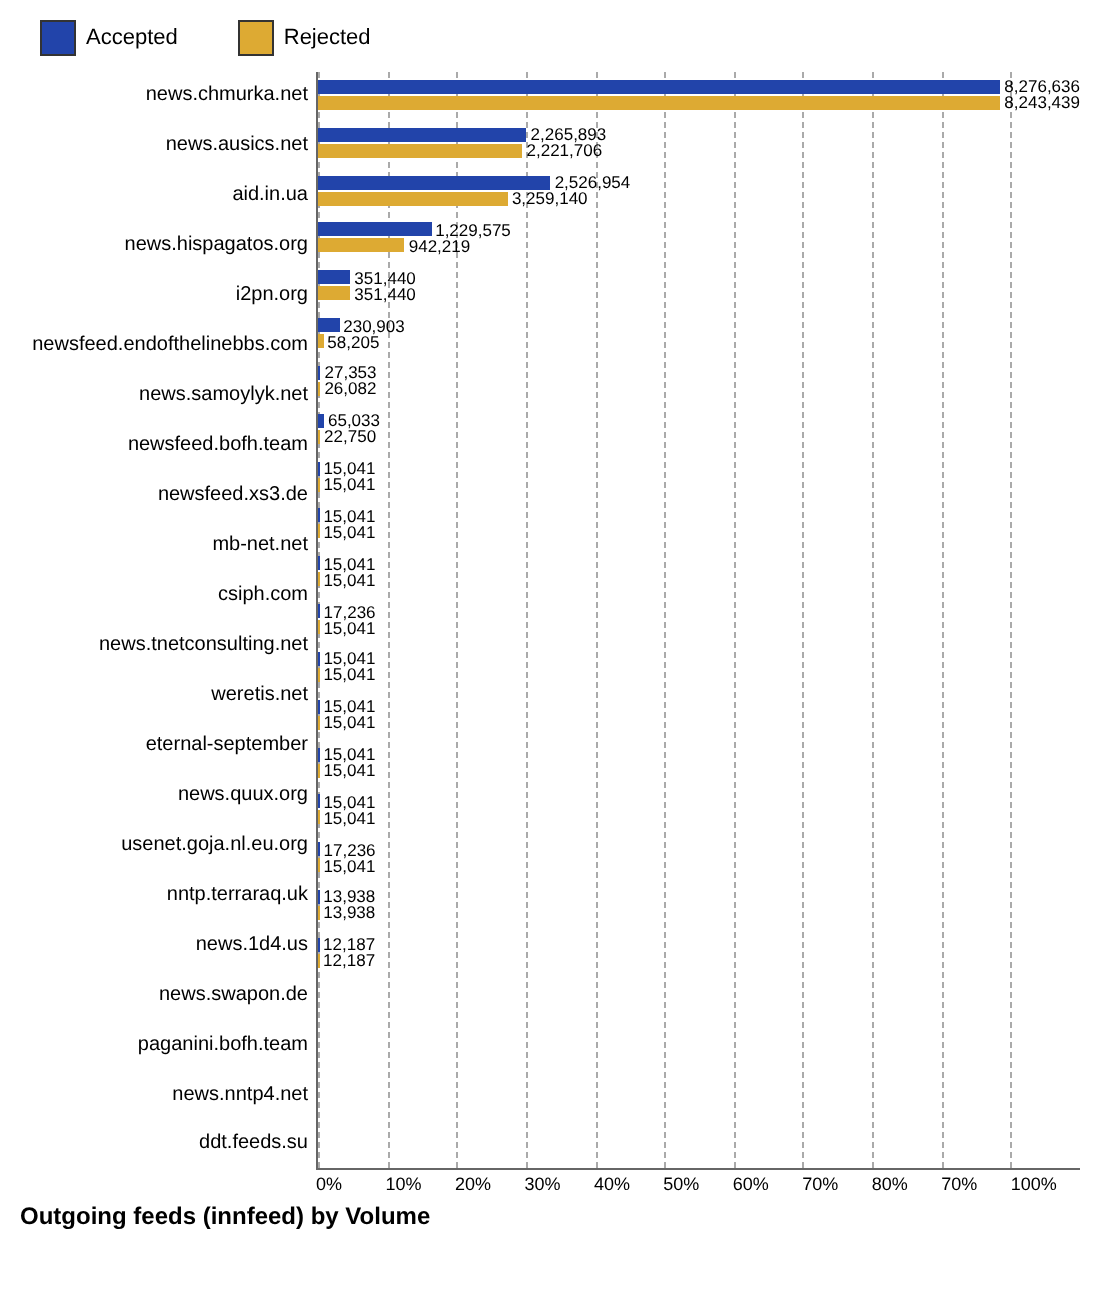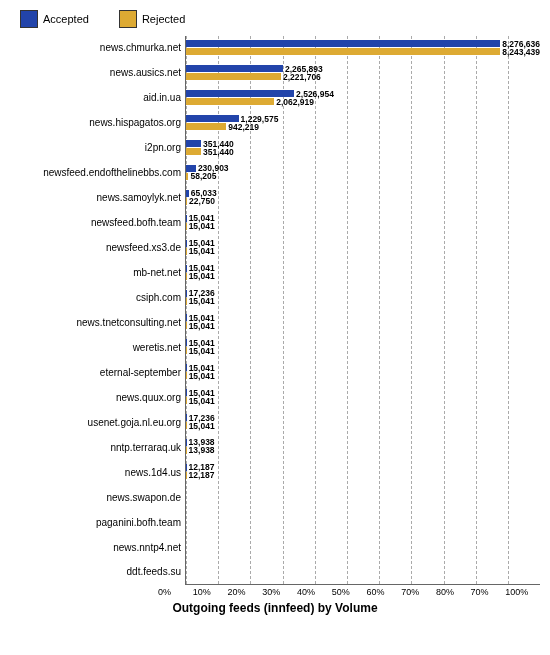--- a/index.html
+++ b/index.html
@@ -32,21 +32,20 @@
     }
     .legend-box {
       width: 18px;
       height: 18px;
       border: 1px solid #333;
     }
     .chart-area {
       display: flex;
       flex-direction: row;
       flex: 1;
-      margin-left: 27px;
     }
     .y-axis {
       display: flex;
       flex-direction: column;
       justify-content: space-around;
       width: 148px;
       padding-right: 4px;
       text-align: right;
     }
     .y-label {
@@ -85,21 +84,20 @@
       padding: 1px 0;
       position: relative;
       z-index: 1;
     }
     .bar-row {
       display: flex;
       flex-direction: row;
       align-items: center;
       height: 7px;
       margin-bottom: 1px;
-      font-weight: bold;
     }
     .bar-accepted {
       background: #2244aa;
       height: 7px;
       min-width: 0;
     }
     .bar-rejected {
       background: #ddaa33;
       height: 7px;
       min-width: 0;
@@ -116,21 +114,21 @@
       padding-left: 148px;
       margin-top: 2px;
     }
     .x-tick {
       flex: 1;
       text-align: left;
       font-size: 9px;
       color: #000;
     }
     .x-title {
-      text-align: center;
+      text-align: left;
       font-size: 12px;
       font-weight: bold;
       margin-top: 4px;
     }
   </style>
 </head>
 <body>
 
 <div class="chart-container">
 
@@ -206,21 +204,21 @@
             <span class="bar-label">2,221,706</span>
           </div>
         </div>
         <div class="bar-group">
           <div class="bar-row">
             <div class="bar-accepted" style="width: 30.5312%;"></div>
             <span class="bar-label">2,526,954</span>
           </div>
           <div class="bar-row">
             <div class="bar-rejected" style="width: 24.9246%;"></div>
-            <span class="bar-label">2,062,919</span>
+            <span class="bar-label">3,259,140</span>
           </div>
         </div>
         <div class="bar-group">
           <div class="bar-row">
             <div class="bar-accepted" style="width: 14.856%;"></div>
             <span class="bar-label">1,229,575</span>
           </div>
           <div class="bar-row">
             <div class="bar-rejected" style="width: 11.3841%;"></div>
             <span class="bar-label">942,219</span>
@@ -237,20 +235,30 @@
           </div>
         </div>
         <div class="bar-group">
           <div class="bar-row">
             <div class="bar-accepted" style="width: 2.78982%;"></div>
             <span class="bar-label">230,903</span>
           </div>
           <div class="bar-row">
             <div class="bar-rejected" style="width: 0.703245%;"></div>
             <span class="bar-label">58,205</span>
+          </div>
+        </div>
+        <div class="bar-group">
+          <div class="bar-row">
+            <div class="bar-accepted" style="width: 0.330485%;"></div>
+            <span class="bar-label">27,353</span>
+          </div>
+          <div class="bar-row">
+            <div class="bar-rejected" style="width: 0.315128%;"></div>
+            <span class="bar-label">26,082</span>
           </div>
         </div>
         <div class="bar-group">
           <div class="bar-row">
             <div class="bar-accepted" style="width: 0.785742%;"></div>
             <span class="bar-label">65,033</span>
           </div>
           <div class="bar-row">
             <div class="bar-rejected" style="width: 0.27487%;"></div>
             <span class="bar-label">22,750</span>

